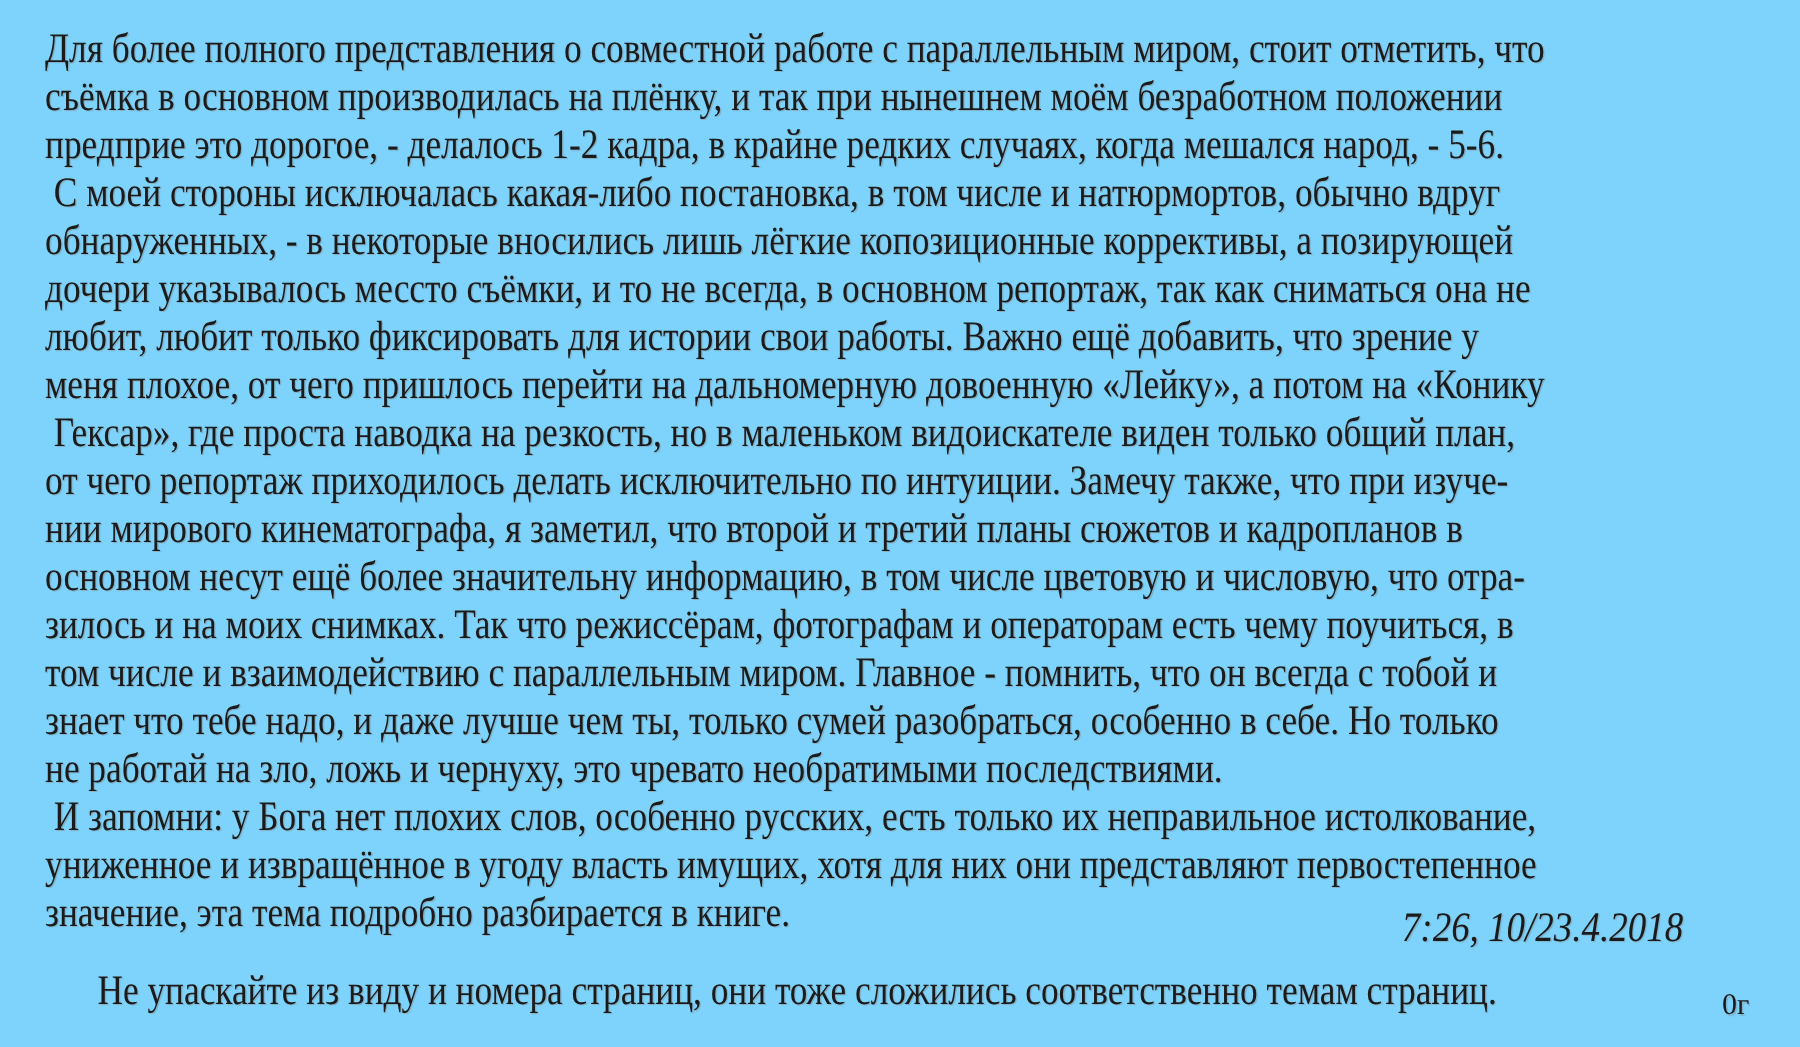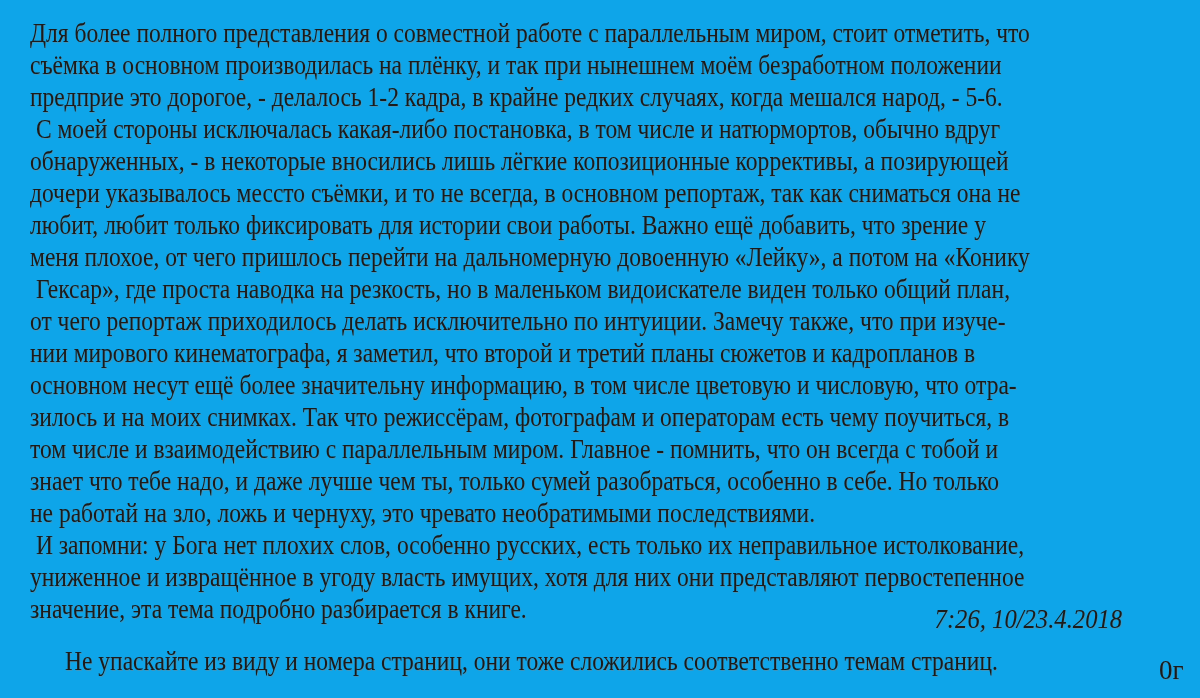--- a/index.html
+++ b/index.html
@@ -7,21 +7,21 @@
     padding: 0;
     width: 1200px;
     height: 698px;
     background: #ffffff;
     overflow: hidden;
   }
   .page {
     position: relative;
     width: 1200px;
     height: 698px;
-    background: #0ea5e9;
+    background: #7dd3fc;
     color: #1b1b1b;
     font-family: "Liberation Serif", "DejaVu Serif", serif;
   }
   .text-block {
     position: absolute;
     top: 17px;
     left: 30px;
     width: 1170px;
   }
   .line {
@@ -53,24 +53,23 @@
     font-style: italic;
     white-space: pre;
     transform: scaleX(0.88);
     transform-origin: 100% 50%;
     text-shadow: 1px 1px 0.6px rgba(130,130,130,0.4);
   }
   .page-mark {
     position: absolute;
     top: 654px;
     left: 1148px;
-    font-size: 27px;
+    font-size: 20px;
     line-height: 32px;
     text-shadow: 1px 1px 0.6px rgba(130,130,130,0.4);
-    margin-left: 11px;
   }
 </style>
 </head>
 <body>
 
 <div class="page">
   <div class="text-block">
     <div class="line">Для более полного представления о совместной работе с параллельным миром, стоит отметить, что</div>
     <div class="line">съёмка в основном производилась на плёнку, и так при нынешнем моём безработном положении</div>
     <div class="line">предприе это дорогое, - делалось 1-2 кадра, в крайне редких случаях, когда мешался народ, - 5-6.</div>

